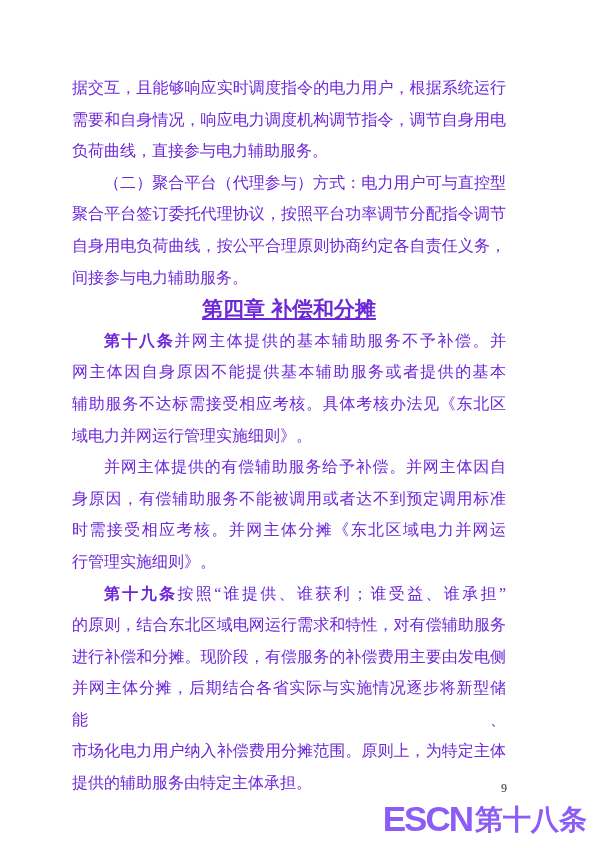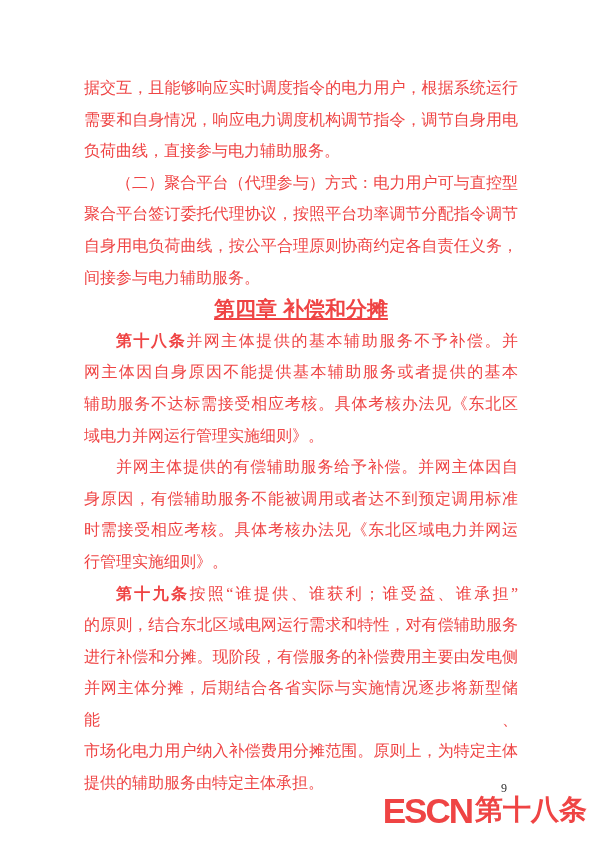--- a/index.html
+++ b/index.html
@@ -10,26 +10,26 @@
   .page {
     position: relative;
     width: 600px;
     height: 848px;
     background: #ffffff;
     overflow: hidden;
     font-family: "Liberation Serif", "DejaVu Serif", serif;
   }
   .doc {
     position: absolute;
-    left: 84px;
+    left: 72px;
     top: 72px;
     width: 434px;
     font-size: 16px;
     line-height: 31.6px;
-    color: #ef4444;
+    color: #6d28d9;
   }
   .ln {
     text-align: justify;
     text-align-last: justify;
   }
   .ln.end {
     text-align-last: left;
   }
   .ln.ind {
     text-indent: 2em;
@@ -49,24 +49,24 @@
     position: absolute;
     left: 501px;
     top: 781px;
     font-size: 12px;
     color: #2b2b2b;
     font-family: "Liberation Serif", serif;
   }
   .logo {
     position: absolute;
     right: 13px;
-    bottom: 17px;
+    bottom: 9px;
     display: flex;
-    align-items: flex-start;
-    color: #ef4444;
+    align-items: flex-end;
+    color: #8b5cf6;
     white-space: nowrap;
   }
   .logo-latin {
     font-family: "Liberation Sans", "DejaVu Sans", sans-serif;
     font-weight: 800;
     font-size: 35px;
     letter-spacing: -2px;
     margin-right: 3px;
   }
   .logo-cn {
@@ -92,21 +92,21 @@
 
     <div class="ln heading">第四章 补偿和分摊</div>
 
     <div class="ln ind"><b class="bp">第十八条</b><span>并网主体提供的基本辅助服务不予补偿。并</span></div>
     <div class="ln">网主体因自身原因不能提供基本辅助服务或者提供的基本</div>
     <div class="ln">辅助服务不达标需接受相应考核。具体考核办法见《东北区</div>
     <div class="ln end">域电力并网运行管理实施细则》。</div>
 
     <div class="ln ind">并网主体提供的有偿辅助服务给予补偿。并网主体因自</div>
     <div class="ln">身原因，有偿辅助服务不能被调用或者达不到预定调用标准</div>
-    <div class="ln">时需接受相应考核。具体考核办法见《东北区域电力并网运</div>
+    <div class="ln">时需接受相应考核。并网主体分摊《东北区域电力并网运</div>
     <div class="ln end">行管理实施细则》。</div>
 
     <div class="ln ind"><b class="bp">第十九条</b><span>按照“谁提供、谁获利；谁受益、谁承担”</span></div>
     <div class="ln">的原则，结合东北区域电网运行需求和特性，对有偿辅助服务</div>
     <div class="ln">进行补偿和分摊。现阶段，有偿服务的补偿费用主要由发电侧</div>
     <div class="ln">并网主体分摊，后期结合各省实际与实施情况逐步将新型储能、</div>
     <div class="ln">市场化电力用户纳入补偿费用分摊范围。原则上，为特定主体</div>
     <div class="ln end">提供的辅助服务由特定主体承担。</div>
   </div>
 

